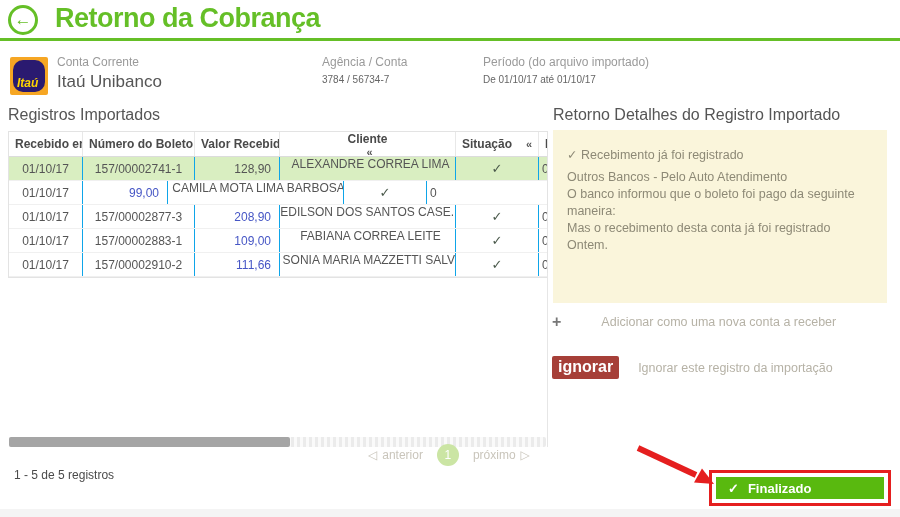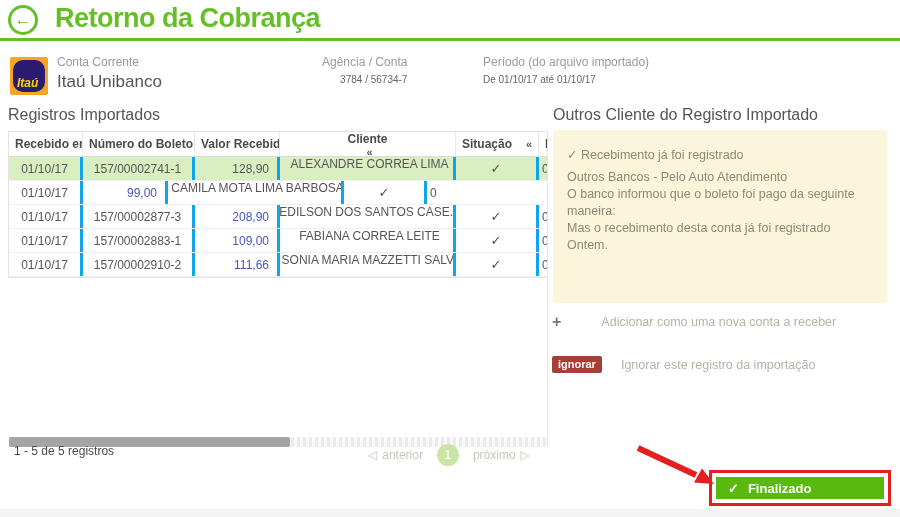--- a/index.html
+++ b/index.html
@@ -16,71 +16,71 @@
               letter-spacing:-0.5px;}
 
   
   .logo{position:absolute;left:10px;top:57px;width:38px;height:38px;background:#f6a623;border-radius:2px;}
   .logo-inner{position:absolute;left:3px;top:3px;width:32px;height:32px;background:#2a1a70;border-radius:10px;}
   .logo-text{position:absolute;left:4px;bottom:2px;color:#ffd400;font-size:12px;font-weight:bold;font-style:italic;}
   .info-group{position:absolute;top:55px;}
   .info-label{font-size:12px;color:#9a9a9a;}
   .info-value{font-size:10px;color:#666;margin-top:5px;}
   .info-value.big{font-size:17px;color:#555;margin-top:3px;}
-  .g1{left:57px;} .g2{left:322px;text-align:right;} .g3{left:483px;}
+  .g1{left:57px;} .g2{left:322px;} .g3{left:483px;}
 
   
   .section-title{position:absolute;top:106px;font-size:16px;color:#555;}
   .st-left{left:8px;} .st-right{left:553px;}
 
   
   .table{position:absolute;left:8px;top:131px;width:538px;border:1px solid #e3e3e3;
          overflow:hidden;background:#fff;box-sizing:content-box;}
   .thead{display:flex;width:585px;height:24px;border-bottom:1px solid #dcdcdc;background:#fff;}
   .tr{display:flex;width:585px;height:23px;border-bottom:1px solid #f0f0f0;background:#fff;cursor:pointer;}
   .tr.selected{background:#d9eec1;}
   .th{display:flex;align-items:center;justify-content:space-between;padding:0 6px;
       font-weight:bold;font-size:12px;color:#4a4a4a;border-right:1px solid #e8e8e8;box-sizing:border-box;
       white-space:nowrap;overflow:hidden;}
-  .td{display:flex;align-items:center;font-size:12px;color:#555;border-right:3px solid #0ea5e9;
+  .td{display:flex;align-items:center;font-size:12px;color:#555;border-right:1px solid #0ea5e9;
       box-sizing:border-box;white-space:nowrap;overflow:hidden;}
   .c0{width:74px;} .c1{width:112px;} .c2{width:85px;} .c3{width:176px;flex-direction:column;} .c4{width:83px;}
   .c5{width:55px;border-right:none !important;}
   .td.c0,.td.c1{justify-content:center;}
   .td.c2{justify-content:flex-end;padding-right:8px;}
   .td.c3{padding-left:6px;}
   .td.c4{justify-content:center;color:#49584a;font-size:13px;}
   .td.c5{padding-left:3px;}
   .td.link{color:#4656c5;cursor:pointer;}
   .collapse{font-size:11px;color:#555;cursor:pointer;margin-left:4px;}
   .v-divider{position:absolute;left:547px;top:273px;height:174px;border-left:1px solid #e6e6e6;}
 
   
   .hscroll{position:absolute;left:9px;top:437px;width:537px;height:10px;border-radius:2px;
            background:repeating-linear-gradient(90deg,#ebebeb 0 3px,#fafafa 3px 6px);}
   .hthumb{position:absolute;left:0;top:0;width:281px;height:10px;background:#a5a5a5;border-radius:2px;cursor:pointer;}
 
   
-  .count-text{position:absolute;left:14px;top:444px;font-size:12px;color:#4a4a4a;}
+  .count-text{position:absolute;left:14px;top:468px;font-size:12px;color:#4a4a4a;}
   .pagination{position:absolute;left:368px;top:444px;display:flex;align-items:center;gap:14px;
               font-size:12px;color:#c9c5bb;}
   .pag-link{display:flex;align-items:center;gap:5px;cursor:pointer;}
   .pag-page{width:22px;height:22px;border-radius:50%;background:#cbe5a4;color:#fff;display:flex;
             align-items:center;justify-content:center;font-size:12px;cursor:pointer;}
 
   
   .detail-box{position:absolute;left:553px;top:130px;width:334px;height:173px;background:#faf5db;
               box-sizing:border-box;padding:17px 14px;color:#8d8976;font-size:12.5px;}
   .detail-status{margin-bottom:7px;}
   .detail-line{line-height:17px;}
   .add-row{position:absolute;left:552px;top:313px;display:flex;align-items:center;gap:6px;cursor:pointer;}
   .plus-icon{font-size:16px;font-weight:bold;color:#777;}
   .add-text{font-size:12.5px;color:#b6b2a6;margin-left:34px;}
   .ignore-row{position:absolute;left:552px;top:356px;display:flex;align-items:center;gap:9px;cursor:pointer;}
-  .ignore-badge{background:#a63f38;color:#fff;font-size:11px;font-weight:bold;padding:2px 6px 3px;border-radius:2px;}
+  .ignore-badge{background:#a63f38;color:#fff;font-size:16px;font-weight:bold;padding:2px 6px 3px;border-radius:2px;}
   .ignore-text{font-size:12.5px;color:#b6b2a6;margin-left:10px;}
 
   
   .annot-rect{position:absolute;left:709px;top:470px;width:182px;height:36px;border:3px solid #e51f1f;
               box-sizing:border-box;}
   .finalize-btn{position:absolute;left:4px;top:4px;width:168px;height:22px;background:#59b90f;color:#fff;
                 font-size:13px;font-weight:bold;display:flex;align-items:center;gap:9px;
                 padding-left:12px;box-sizing:border-box;cursor:pointer;}
   .annot-arrow{position:absolute;left:628px;top:440px;pointer-events:none;}
 
@@ -110,21 +110,21 @@
   <div class="info-group g2">
     <div class="info-label">Agência / Conta</div>
     <div class="info-value">3784 / 56734-7</div>
   </div>
   <div class="info-group g3">
     <div class="info-label">Período (do arquivo importado)</div>
     <div class="info-value">De 01/10/17 até 01/10/17</div>
   </div>
 
   <div class="section-title st-left">Registros Importados</div>
-  <div class="section-title st-right">Outros Cliente do Registro Importado</div>
+  <div class="section-title st-right">Retorno Detalhes do Registro Importado</div>
 
   <div class="table">
     <div class="thead" id="thead">
         <div class="th c0">
           <span>Recebido em</span>
         </div>
         <div class="th c1">
           <span>Número do Boleto</span>
         </div>
         <div class="th c2">

